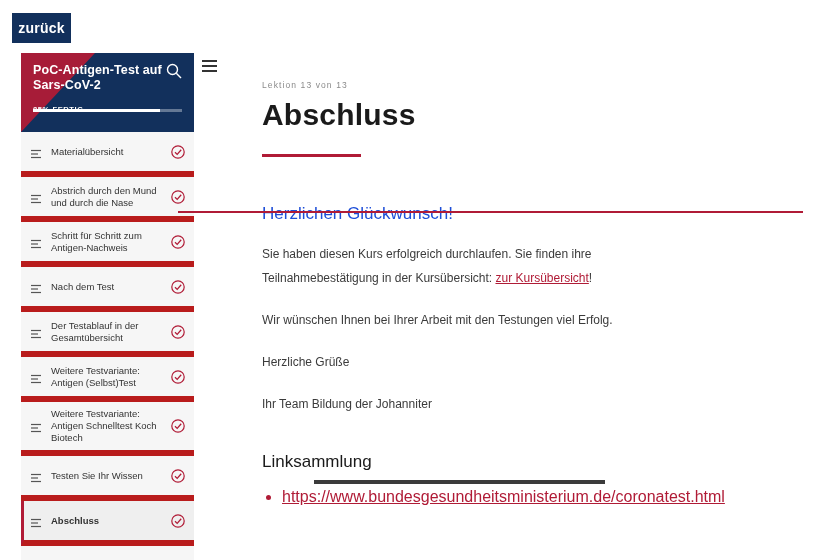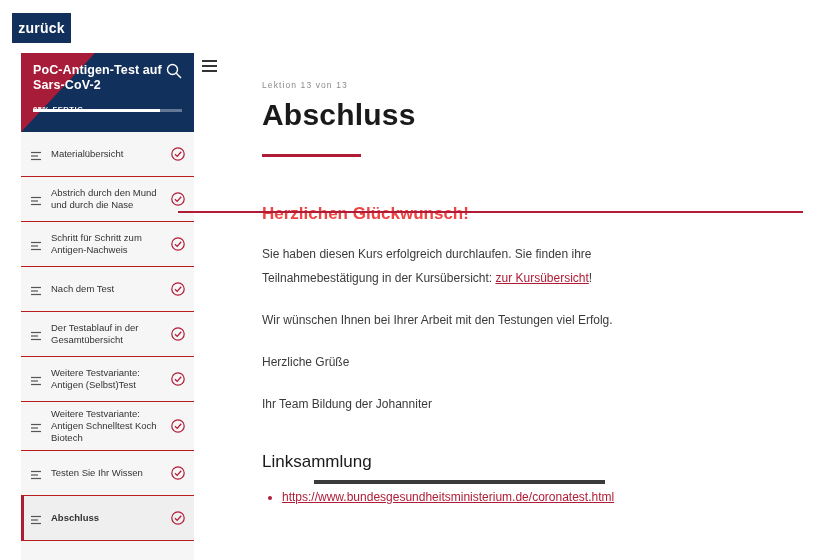--- a/index.html
+++ b/index.html
@@ -94,21 +94,21 @@
     z-index: 4;
     cursor: pointer;
   }
 
   .lesson {
     position: relative;
     display: flex;
     align-items: center;
     min-height: 45px;
     padding: 6px 34px 6px 30px;
-    border-bottom: 1px solid #b91c1c;
+    border-bottom: 6px solid #b91c1c;
     cursor: pointer;
   }
   .lesson:first-of-type { border-top: none; }
   .lesson .li-icon {
     position: absolute;
     left: 9px; top: 50%;
     transform: translateY(-50%);
     width: 12px; height: 12px;
   }
   .lesson .li-label {
@@ -177,22 +177,22 @@
     background: #c8c8c8;
   }
   .divider-accent {
     position: absolute;
     left: 0; top: 158px;
     width: 625px; height: 1.5px;
     background: #b01b36;
   }
   .section-head {
     font-size: 17px;
-    font-weight: bold;
-    color: #ef4444;
+    font-weight: normal;
+    color: #1d4ed8;
     margin: 47px 0 0 0;
   }
   .para {
     font-size: 12px;
     line-height: 24px;
     color: #3b3b3b;
     margin: 18px 0 0 0;
     max-width: 432px;
   }
   .para a {
@@ -203,21 +203,21 @@
     font-weight: normal;
     color: #1a1a1a;
     margin: 36px 0 0 0;
   }
   .link-list {
     margin: 14px 0 0 0;
     padding-left: 20px;
   }
   .link-list li {
     color: #b01b36;
-    font-size: 12px;
+    font-size: 16px;
     line-height: 22px;
   }
   .link-list li a {
     color: #b01b36;
     text-decoration: underline;
   }
   .scroll-track {
     position: absolute;
     left: 314px; bottom: 0;
     width: 291px; height: 4px;

